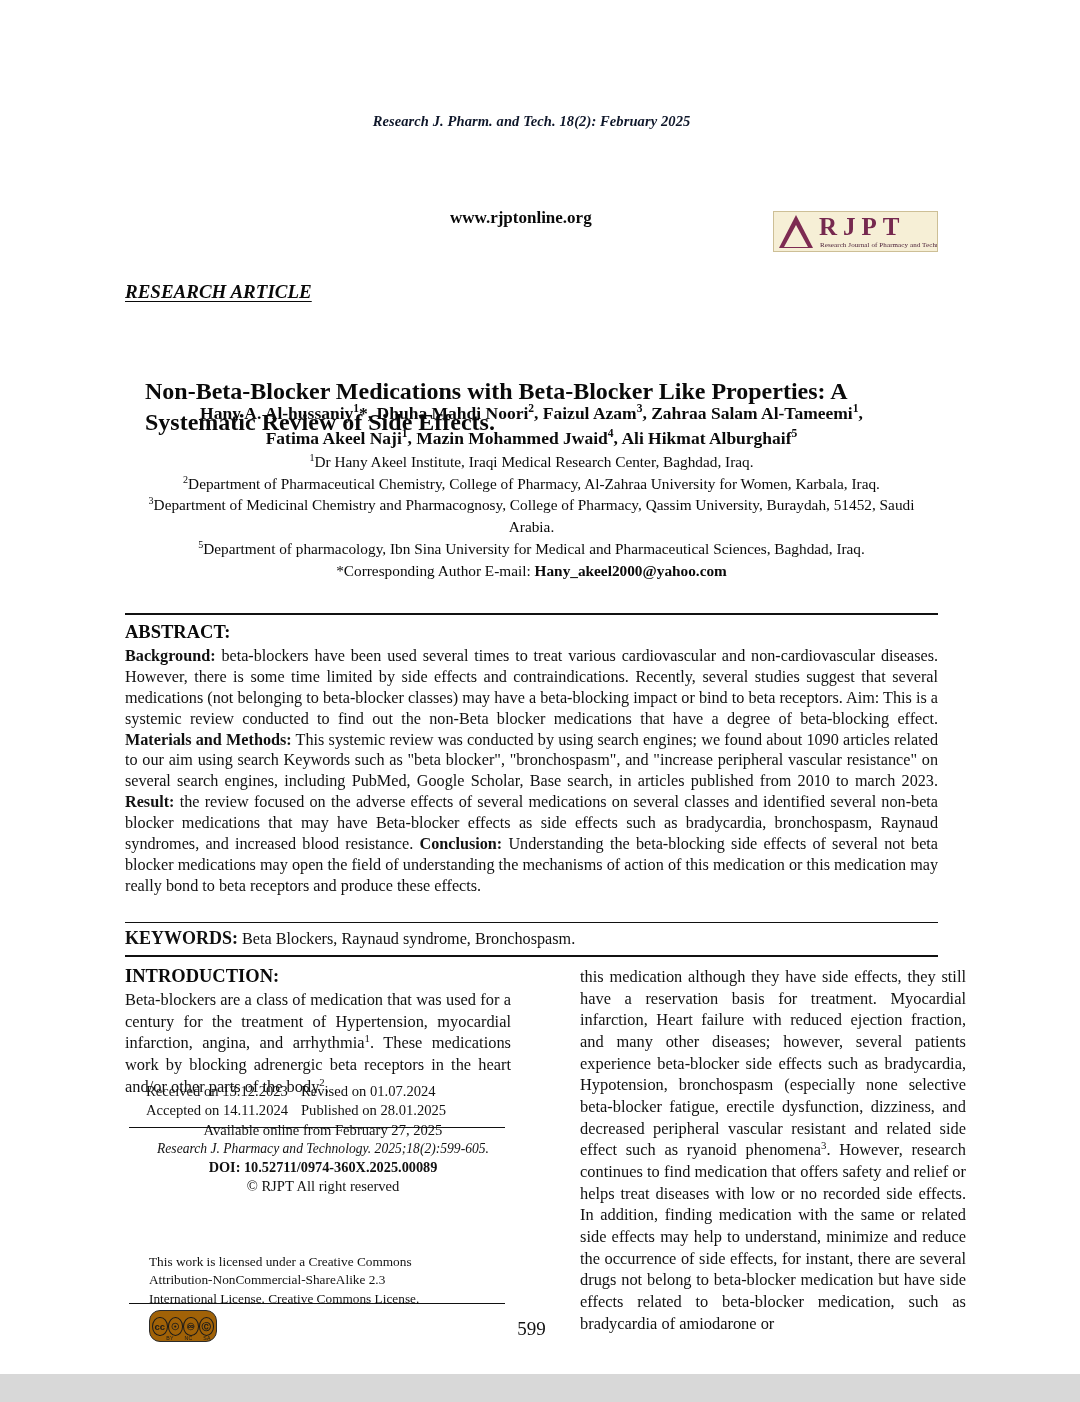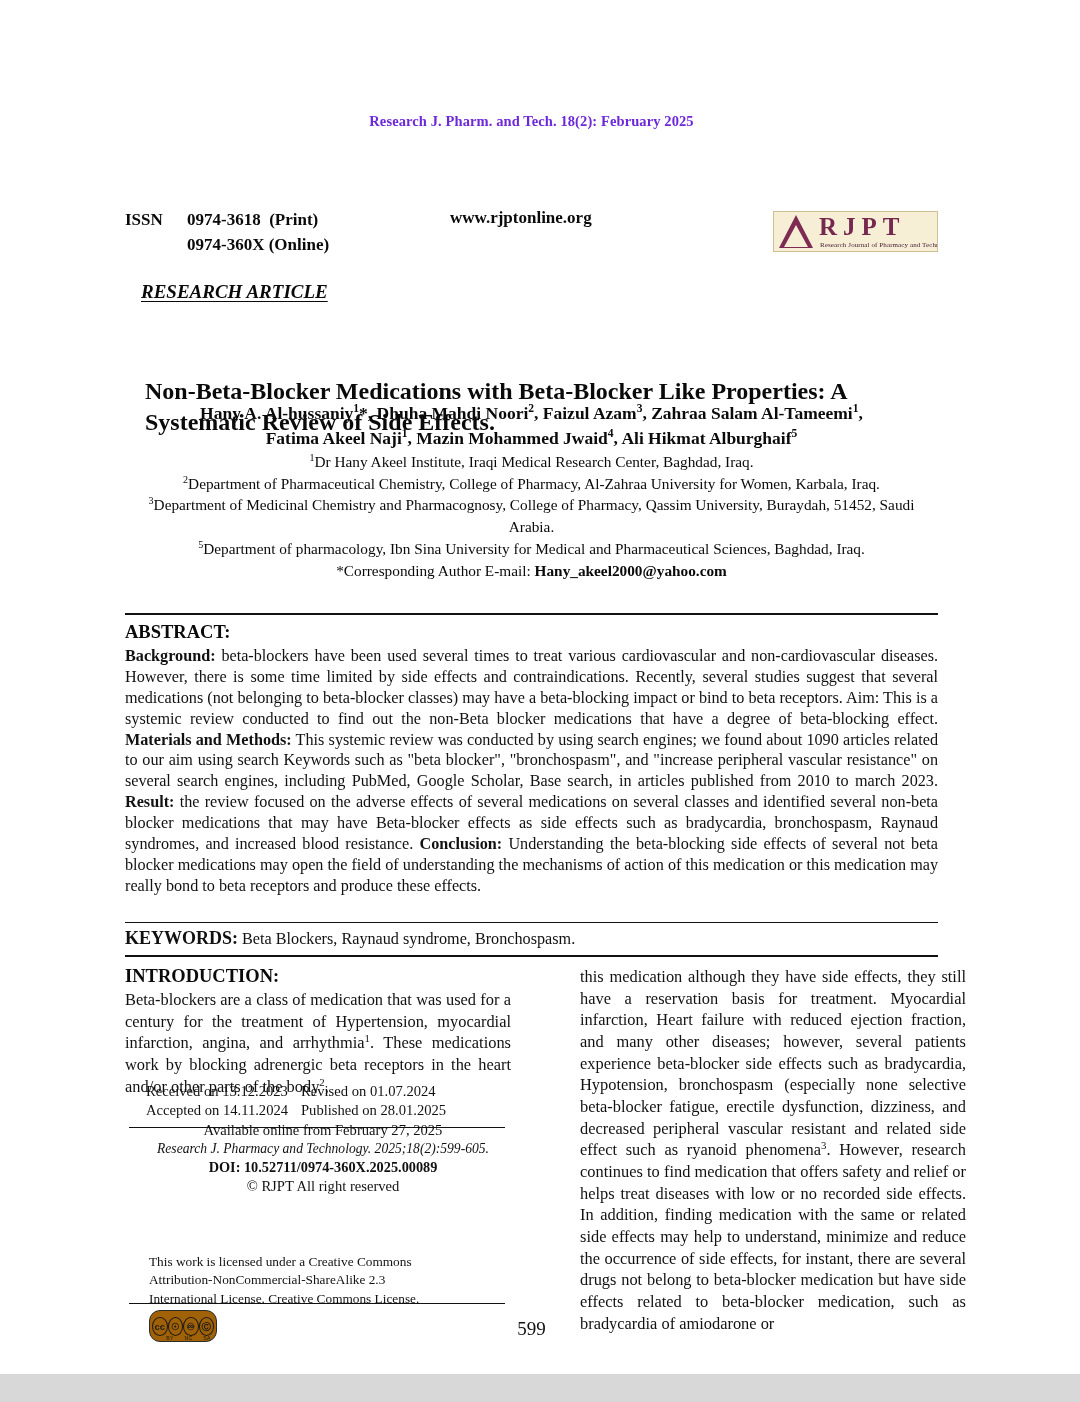--- a/index.html
+++ b/index.html
@@ -27,23 +27,24 @@
     height: 1402px;
   }
 
   
   .running-head {
     position: absolute;
     top: 113px;
     left: 0;
     width: 813px;
     text-align: center;
+    font-style: italic;
     font-weight: bold;
     font-size: 14.5px;
-    color: #6d28d9;
+    color: #0f172a;
     letter-spacing: .1px;
   }
 
   
   .masthead {
     position: absolute;
     top: 208px;
     left: 0;
     width: 813px;
     height: 58px;
@@ -124,21 +125,21 @@
     font-size: 7px;
     color: #4a2038;
     letter-spacing: .1px;
     white-space: nowrap;
   }
 
   
   .article-type {
     position: absolute;
     top: 281px;
-    left: 16px;
+    left: 0;
     font-style: italic;
     font-weight: bold;
     font-size: 19px;
     color: #0a0a0a;
     text-decoration: underline;
     text-underline-offset: 3px;
   }
 
   
   .title {
@@ -360,30 +361,20 @@
 </style>
 </head>
 <body>
 
 <div class="page">
  <div class="page-inner">
 
   <div class="running-head">Research J. Pharm. and Tech. 18(2): February 2025</div>
 
   <div class="masthead">
-    <div class="issn-block">
-      <div class="issn-row">
-        <span class="issn-label">ISSN</span>
-        <span class="issn-val">0974-3618  (Print)</span>
-      </div>
-      <div class="issn-row">
-        <span class="issn-label"></span>
-        <span class="issn-val">0974-360X (Online)</span>
-      </div>
-    </div>
     <div class="website">www.rjptonline.org</div>
     <div class="logo">
       <div class="logo-tri"></div>
       <div class="logo-tri-inner"></div>
       <div class="logo-letters">RJPT</div>
       <div class="logo-sub">Research Journal of Pharmacy and Technology</div>
     </div>
   </div>
 
   <div class="article-type">RESEARCH ARTICLE</div>

